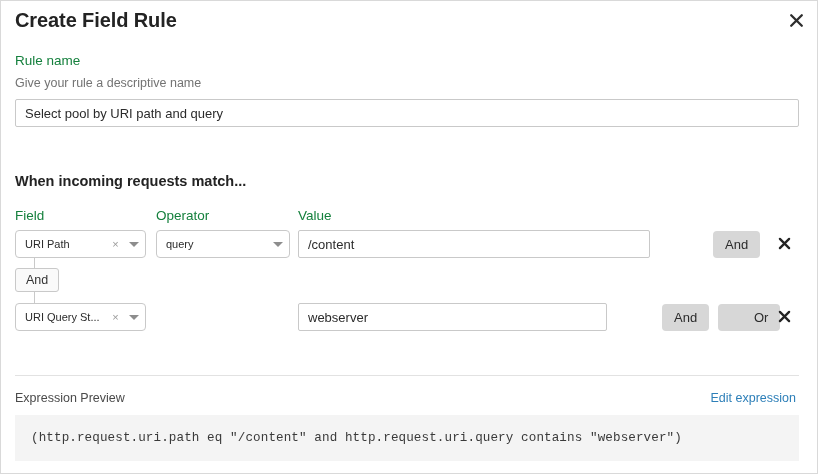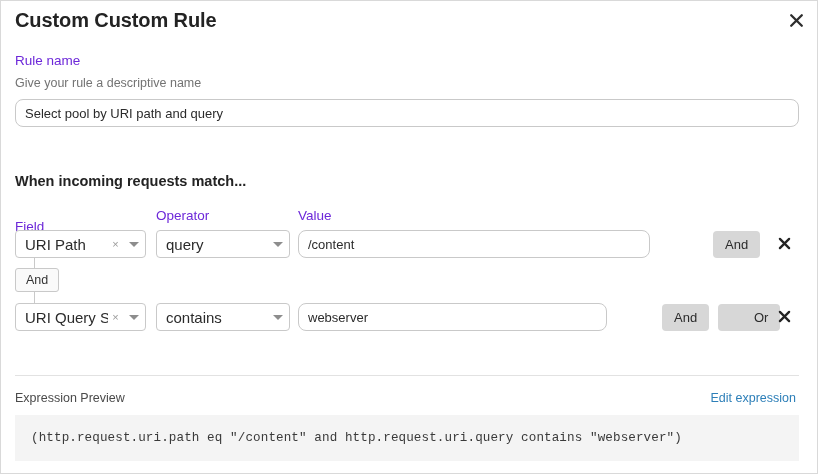--- a/index.html
+++ b/index.html
@@ -45,36 +45,36 @@
     justify-content: center;
     cursor: pointer;
     color: #333333;
   }
   .close-button svg { display: block; }
 
   
   .field-label {
     position: absolute;
     font-size: 13.5px;
-    color: #6d28d9;
+    color: #15803d;
   }
   .field-sublabel {
     position: absolute;
     font-size: 12.5px;
     color: #737373;
   }
   .rule-name-label  { left: 14px; top: 52px; }
   .rule-name-hint   { left: 14px; top: 75px; }
 
   .text-input {
     position: absolute;
     box-sizing: border-box;
     height: 28px;
     border: 1px solid #c9c9c9;
-    border-radius: 8px;
+    border-radius: 2px;
     background: #ffffff;
     font-family: "Liberation Sans", sans-serif;
     font-size: 13px;
     color: #2b2b2b;
     padding: 0 9px;
     outline: none;
   }
   .text-input::placeholder { color: #8a8a8a; }
   #rule-name-input {
     left: 14px;
@@ -86,39 +86,39 @@
   .section-heading {
     position: absolute;
     left: 14px;
     top: 172px;
     font-size: 14.5px;
     font-weight: bold;
     color: #232323;
   }
 
   
-  .col-field    { left: 14px;  top: 218px; }
+  .col-field    { left: 14px;  top: 207px; }
   .col-operator { left: 155px; top: 207px; }
   .col-value    { left: 297px; top: 207px; }
 
   
   .combo {
     position: absolute;
     box-sizing: border-box;
     height: 28px;
     border: 1px solid #c9c9c9;
     border-radius: 4px;
     background: #ffffff;
     display: flex;
     align-items: center;
     cursor: pointer;
   }
   .combo-text {
     flex: 1 1 auto;
-    font-size: 15px;
+    font-size: 11px;
     color: #2b2b2b;
     padding-left: 9px;
     white-space: nowrap;
     overflow: hidden;
   }
   .combo-clear {
     flex: 0 0 auto;
     width: 15px;
     text-align: center;
     font-size: 11px;
@@ -258,21 +258,21 @@
     padding-left: 16px;
     white-space: pre;
     letter-spacing: 0.1px;
   }
 </style>
 </head>
 <body>
 
 <div class="dialog">
 
-  <div class="dialog-title">Custom Custom Rule</div>
+  <div class="dialog-title">Create Field Rule</div>
 
   <div class="close-button">
     <span>
       <svg width="15" height="15" viewBox="0 0 15 15" aria-hidden="true">
         <path d="M2.2 2.2 L12.8 12.8 M12.8 2.2 L2.2 12.8" stroke="#2e2e2e" stroke-width="2.3" stroke-linecap="round"></path>
       </svg>
     </span>
   </div>
 
   <div class="field-label rule-name-label">Rule name</div>
@@ -317,26 +317,20 @@
   <div class="connector-line connector-bottom"></div>
 
   <div class="combo field-select-2">
     <span class="combo-text">URI Query St...</span>
     <span class="combo-clear">×</span>
     <span class="combo-caret">
         <span class="caret-tri"></span>
       </span>
   </div>
 
-  <div class="combo operator-select-2">
-    <span class="combo-text">contains</span>
-    <span class="combo-caret">
-        <span class="caret-tri"></span>
-      </span>
-  </div>
 
   <input class="text-input" id="value-input-2" type="text" value="webserver" style="">
 
   <button class="logic-button and-button-2">And</button>
   <button class="logic-button or-button-2">Or</button>
 
   <div class="row-delete row-delete-2">
     <span>
       <svg width="13" height="13" viewBox="0 0 13 13" aria-hidden="true">
         <path d="M1.9 1.9 L11.1 11.1 M11.1 1.9 L1.9 11.1" stroke="#242424" stroke-width="2.3" stroke-linecap="round"></path>

